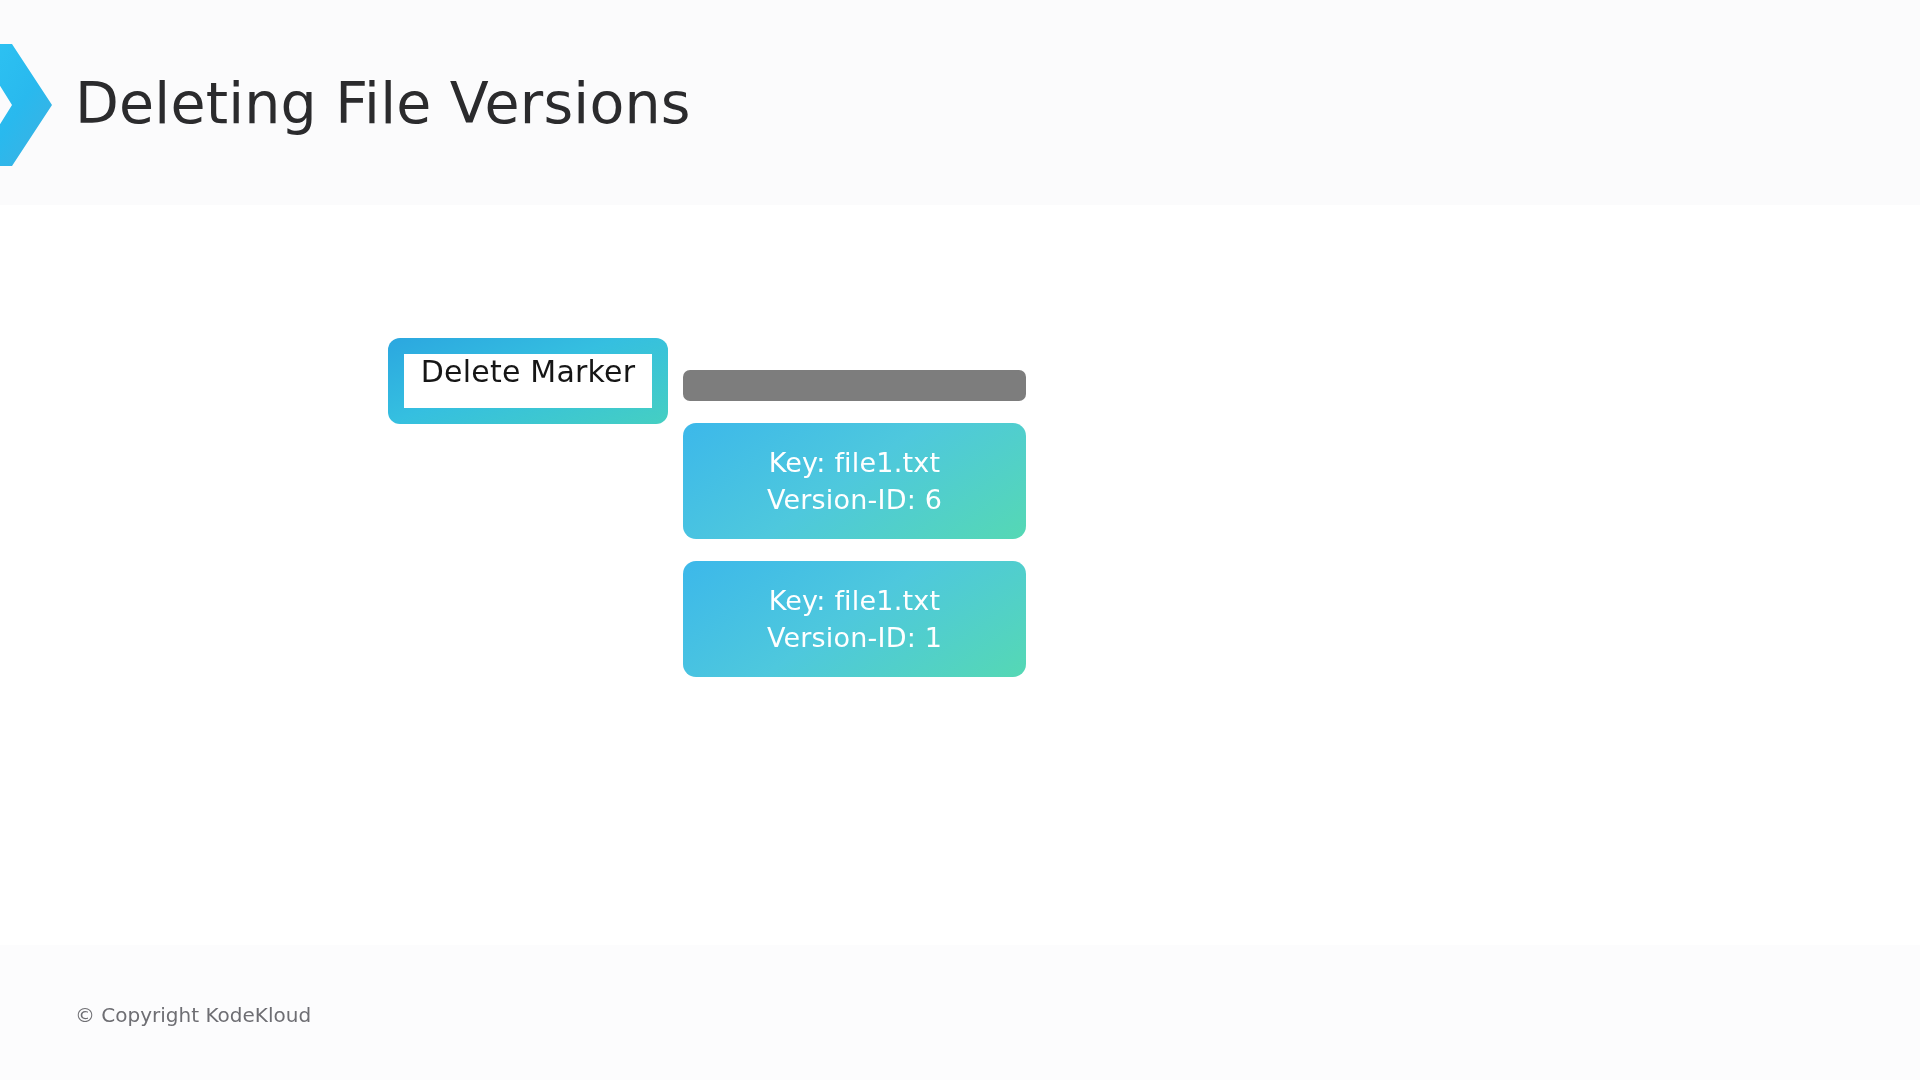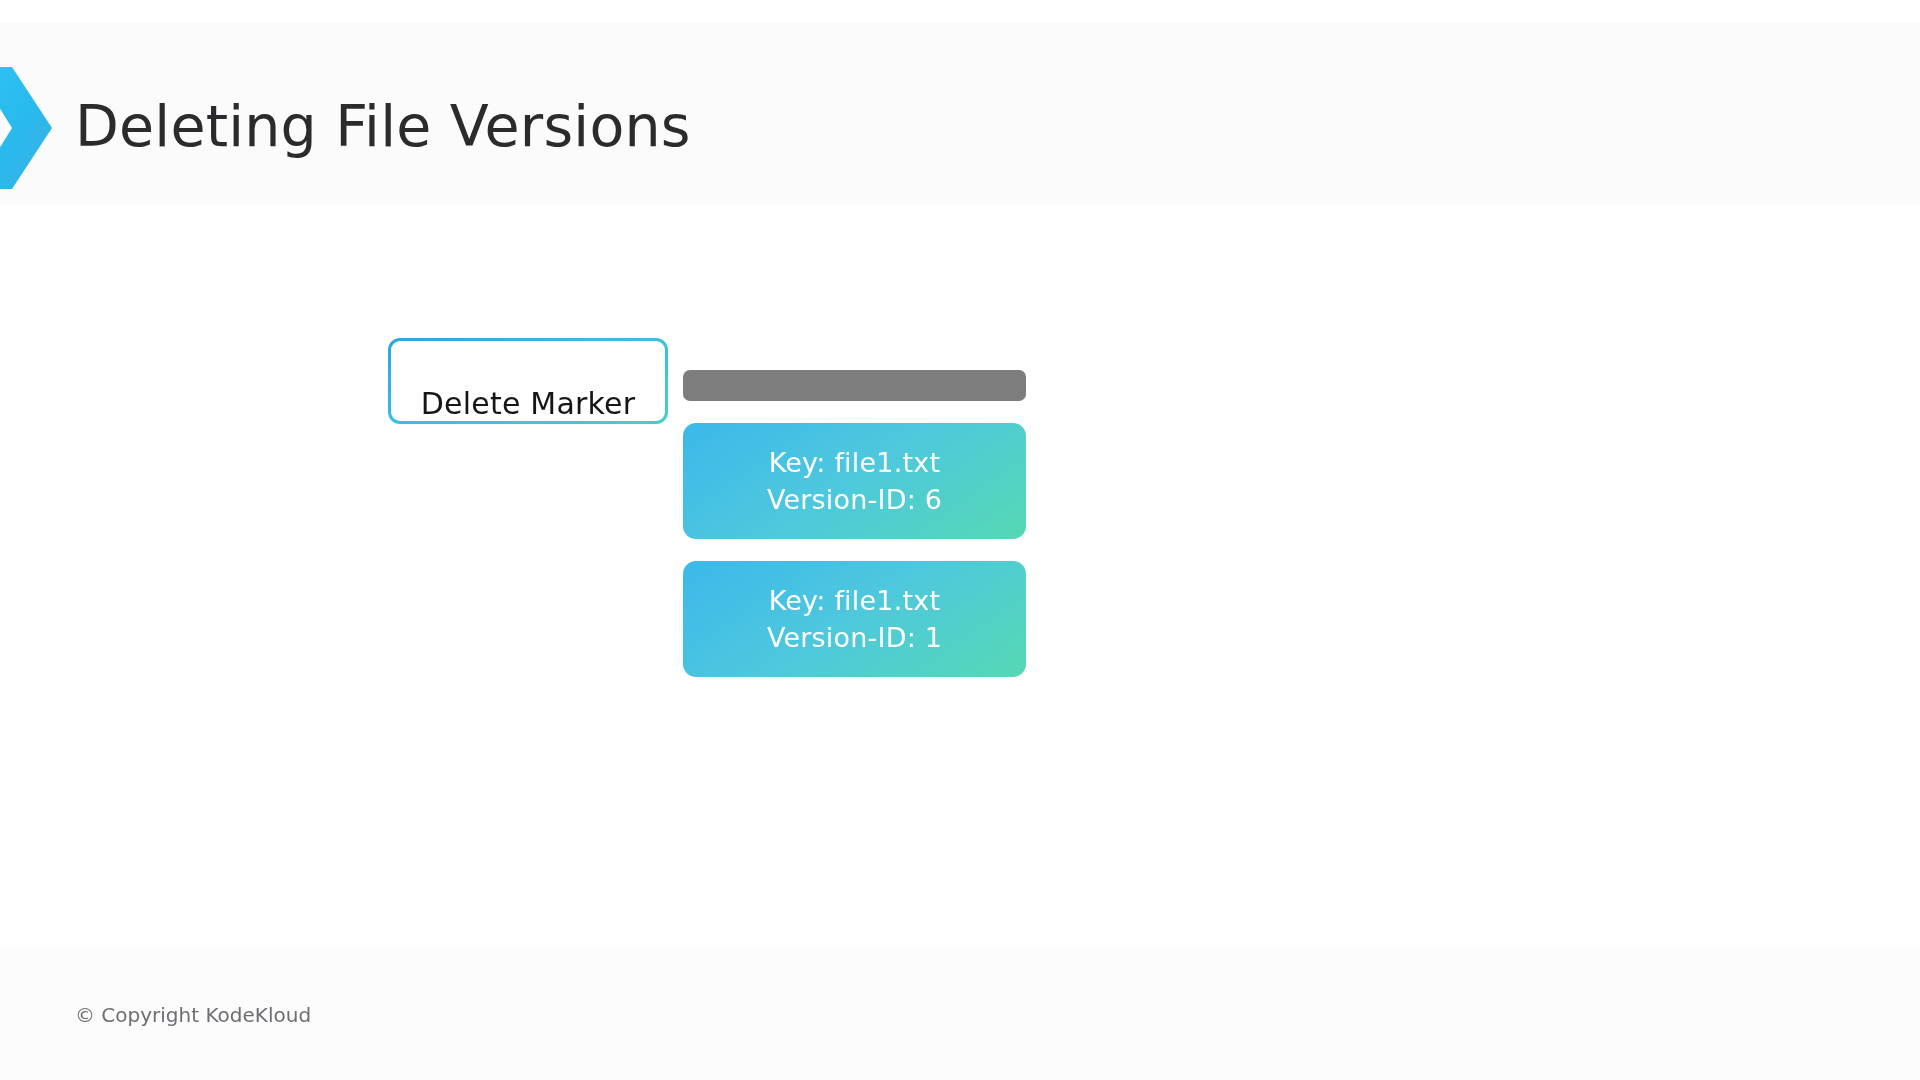--- a/index.html
+++ b/index.html
@@ -20,21 +20,20 @@
   }
 
   
   .header {
     position: absolute;
     left: 0;
     top: 0;
     width: 1920px;
     height: 205px;
     background: #fbfbfc;
-    margin-top: 23px;
   }
 
   .header-chevron {
     position: absolute;
     left: 0;
     top: 44px;
     width: 54px;
     height: 122px;
     overflow: hidden;
   }
@@ -63,23 +62,23 @@
 
   .delete-marker {
     position: absolute;
     left: 388px;
     top: 133px;
     width: 280px;
     height: 86px;
     background: #ffffff;
     border-radius: 12px;
     display: flex;
-    align-items: flex-end;
+    align-items: flex-start;
     justify-content: center;
-    padding: 3px;
+    padding: 16px;
     background-image:
       linear-gradient(#ffffff, #ffffff),
       linear-gradient(160deg, #2ba7e0 0%, #35bfe0 45%, #45cfc2 100%);
     background-origin: border-box;
     background-clip: content-box, border-box;
   }
 
   .delete-marker-label {
     font-size: 30px;
     color: #161616;

